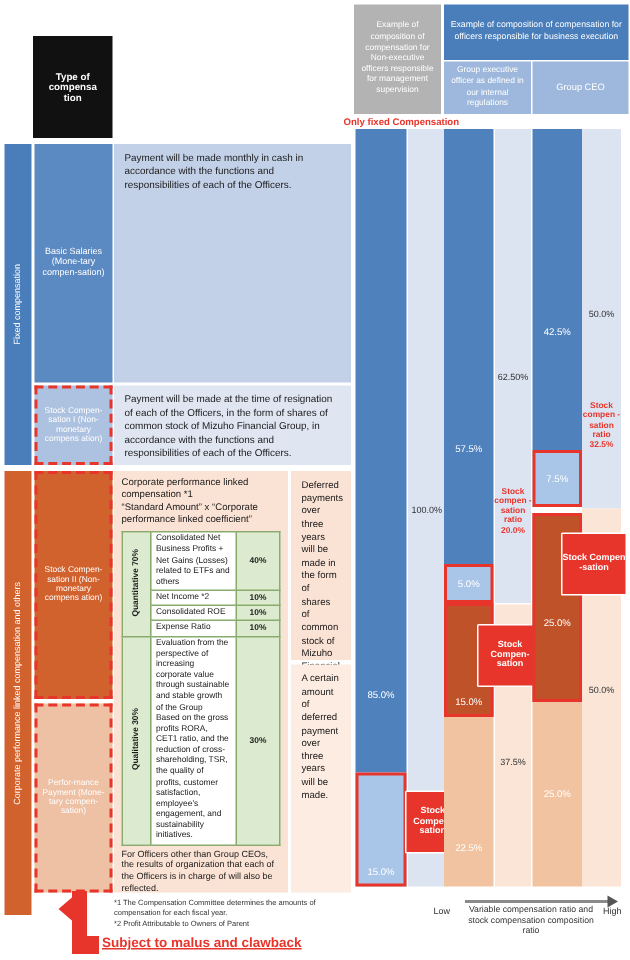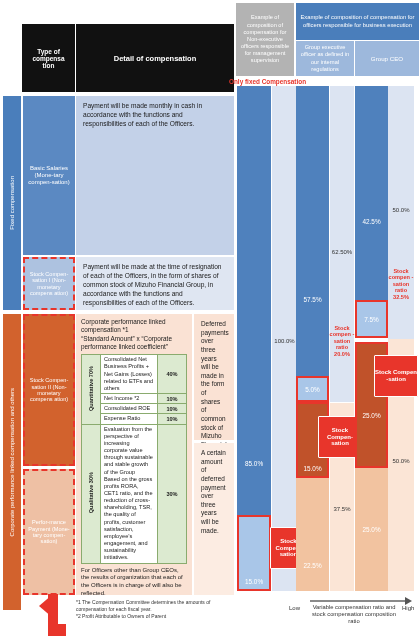--- a/index.html
+++ b/index.html
@@ -85,23 +85,20 @@
 </head>
 <body>
 
 <div id="root">
 
   <div class="abs hdr-black" style="left:22px;top:24px;width:53px;height:68px;font-size:6.5px;">
     <span style="white-space:pre-line;">Type of compensa
 tion</span>
   </div>
 
-  <div class="abs hdr-black" style="left:76px;top:24px;width:158px;height:68px;font-size:7.5px;">
-    <span>Detail of compensation</span>
-  </div>
 
   <div class="abs hdr-gray" style="left:236px;top:3px;width:58px;height:73px;font-size:5.6px;line-height:1.28;padding:2px;">
     <span>Example of composition of compensation for Non-executive officers responsible for management supervision</span>
   </div>
 
   <div class="abs hdr-blue" style="left:296px;top:3px;width:123px;height:37px;font-size:5.8px;line-height:1.3;padding:2px;">
     <span>Example of composition of compensation for officers responsible for business execution</span>
   </div>
 
   <div class="abs hdr-blue2" style="left:296px;top:41px;width:58px;height:35px;font-size:5.6px;line-height:1.3;padding:2px;">
@@ -195,20 +192,23 @@
     <span>A certain amount of deferred payment over three years will be made.</span>
   </div>
 
   <div class="abs foot" style="left:76px;top:599px;width:160px;">
     <span>*1 The Compensation Committee determines the amounts of compensation for each fiscal year.</span>
   </div>
   <div class="abs foot" style="left:76px;top:613px;width:160px;">
     <span>*2 Profit Attributable to Owners of Parent</span>
   </div>
 
+  <div class="abs malus" style="left:68px;top:623px;font-size:9px;">
+    <span>Subject to malus and clawback</span>
+  </div>
 
   <div class="abs onlyfixed" style="left:229px;top:78px;font-size:6.4px;">
     <span>Only fixed Compensation</span>
   </div>
 
   <div class="abs track-blue" style="left:272px;top:86px;width:25px;height:505px;"></div>
   <div class="abs" style="left:272px;top:338px;width:25px;text-align:center;font-size:6px;color:#333;">100.0%</div>
 
   <div class="seg s-dblue" style="left:237px;top:86px;width:34px;height:429px;font-size:6.4px;align-items:flex-end;padding-bottom:48px;">
     <span>85.0%</span>

